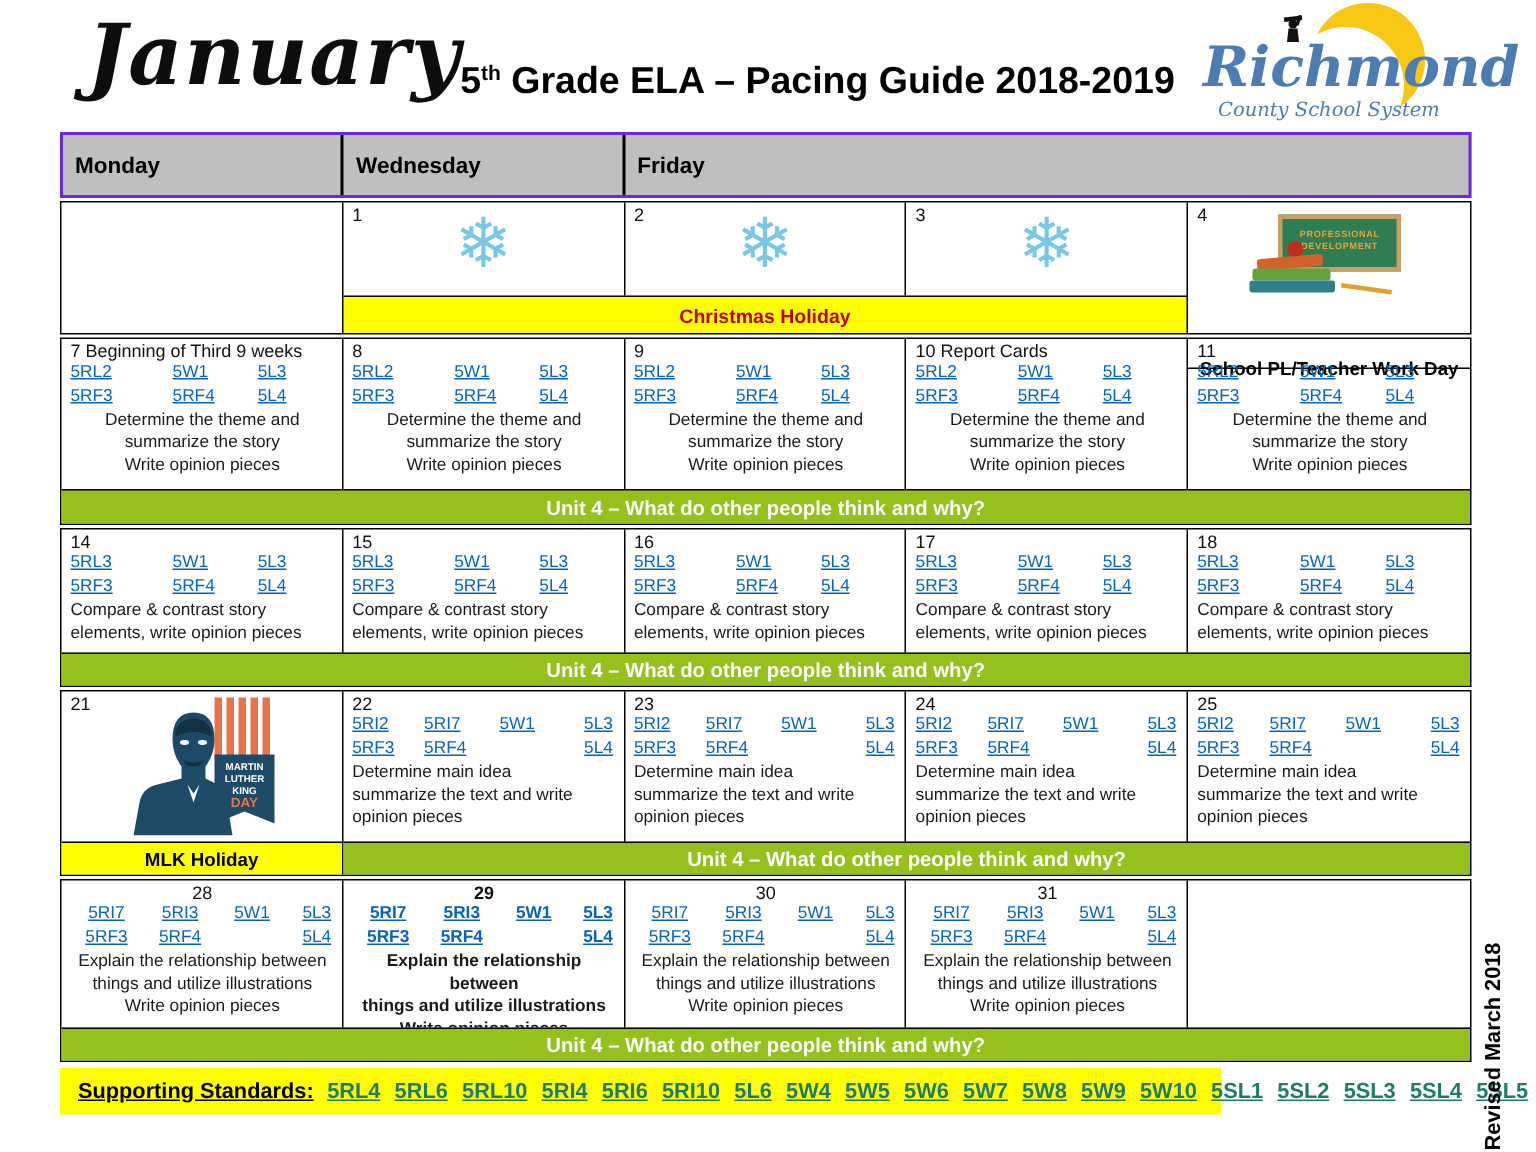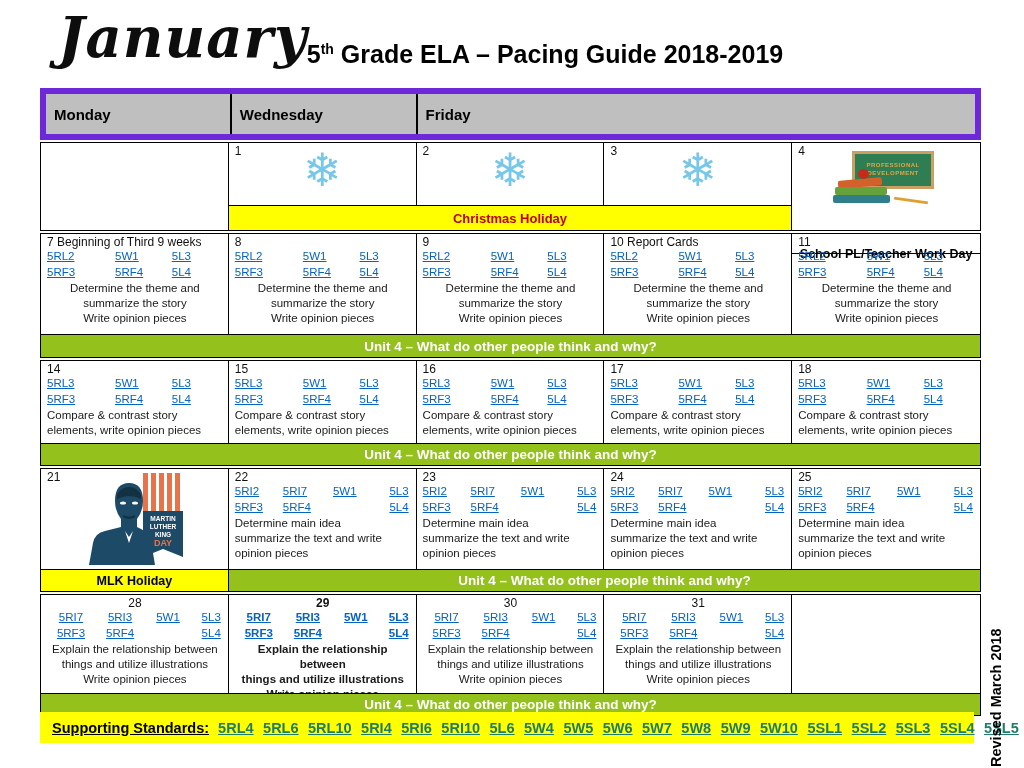--- a/index.html
+++ b/index.html
@@ -16,21 +16,21 @@
   .sun{position:absolute;right:30px;top:-4px;width:76px;height:76px;border-radius:50%;background:#F8C716;}
   .sun::after{content:'';position:absolute;left:-16px;top:16px;width:78px;height:78px;border-radius:50%;background:#fff;}
   .rname{position:absolute;left:2px;top:16px;z-index:2;font-family:"DejaVu Serif",serif;
          font-style:italic;font-weight:bold;font-size:37px;color:var(--logo_blue);}
   .rsub{position:absolute;left:12px;top:60px;z-index:2;font-family:"DejaVu Serif",serif;
         font-style:italic;font-size:13px;color:var(--logo_blue);}
   .grad{position:absolute;left:52px;top:2px;z-index:3;}
 
   
   .calendar{position:absolute;left:40px;top:88px;width:941px;}
-  .dayrow{display:grid;grid-template-columns:repeat(5,1fr);border:6px solid #6d28d9;
+  .dayrow{display:grid;grid-template-columns:repeat(5,1fr);border:2px solid #6d28d9;
           height:40px;background:var(--gray);}
   .dh{display:flex;align-items:center;padding-left:8px;font-weight:bold;font-size:15px;
       border-right:2px solid #000;}
   .dh:last-child{border-right:none;}
 
   .week{display:grid;grid-template-columns:repeat(5,1fr);border:1.5px solid #000;margin-top:2px;background:#fff;}
   .cell{position:relative;border-right:1.5px solid #000;padding:1px 5px 0 6px;overflow:hidden;grid-row:1;}
   .cell.last{border-right:none;}
   .daynum{font-size:12px;color:#111;}
   .snow{position:absolute;left:0;right:0;top:4px;text-align:center;font-size:46px;
@@ -60,39 +60,52 @@
   .bk1{left:8px;top:28px;width:44px;background:#D2622A;transform:rotate(-5deg);}
   .bk2{left:5px;top:36px;width:52px;background:#66A23B;}
   .bk3{left:3px;top:44px;width:57px;background:#2E7F8A;}
   .apple{position:absolute;left:28px;top:18px;width:11px;height:10px;border-radius:50%;background:#C42B1C;}
   .pencil{position:absolute;left:64px;top:48px;width:34px;height:3px;background:#E0A030;transform:rotate(8deg);}
 
   
   .mlkwrap{position:absolute;left:38px;top:2px;}
 
   
-  .footer{position:absolute;left:40px;top:712px;width:934px;height:31px;background:var(--yellow);
+  .footer{position:absolute;left:40px;top:712px;width:774px;height:31px;background:var(--yellow);
           display:flex;align-items:center;padding-left:12px;box-sizing:border-box;
           font-size:14.5px;font-weight:bold;white-space:nowrap;}
   .ss-label{color:#000;text-decoration:underline;margin-right:9px;}
   .fl{color:var(--footer_link);text-decoration:underline;margin-right:9.5px;cursor:pointer;}
 
   .revised{position:absolute;left:988px;top:575px;height:192px;writing-mode:vertical-rl;
            transform:rotate(180deg);font-size:14.5px;font-weight:bold;color:#000;
            display:flex;align-items:center;}
 </style>
 </head>
 <body>
 
 <div class="page">
 
   <div class="january">January</div>
 
   <div class="titlebar"><span>5</span><sup>th</sup><span> Grade ELA – Pacing Guide 2018-2019</span></div>
 
+  <div class="logo">
+    <div class="sun"></div>
+    <div class="grad">
+      <svg width="20" height="24" viewBox="0 0 20 24">
+        <circle cx="10" cy="8" r="3" fill="#111"></circle>
+        <rect x="4" y="3" width="12" height="3" fill="#111" transform="rotate(-6 10 4)"></rect>
+        <path d="M7 11 L13 11 L14 20 L6 20 Z" fill="#111"></path>
+        <rect x="13" y="2" width="2" height="7" fill="#111" transform="rotate(18 14 5)"></rect>
+      </svg>
+    </div>
+    <div class="rname">Richmond</div>
+    <div class="rsub">County School System</div>
+  </div>
 
   <div class="calendar">
     <div class="dayrow" id="dayrow">
         <div class="dh">Monday</div>
         <div class="dh">Wednesday</div>
         <div class="dh">Friday</div>
       </div>
     <div id="weeks">
         <div class="week" style="grid-template-rows: 62px 25px;">
           <div class="cell" style="grid-area: 1 / 1 / span 2;"></div>

